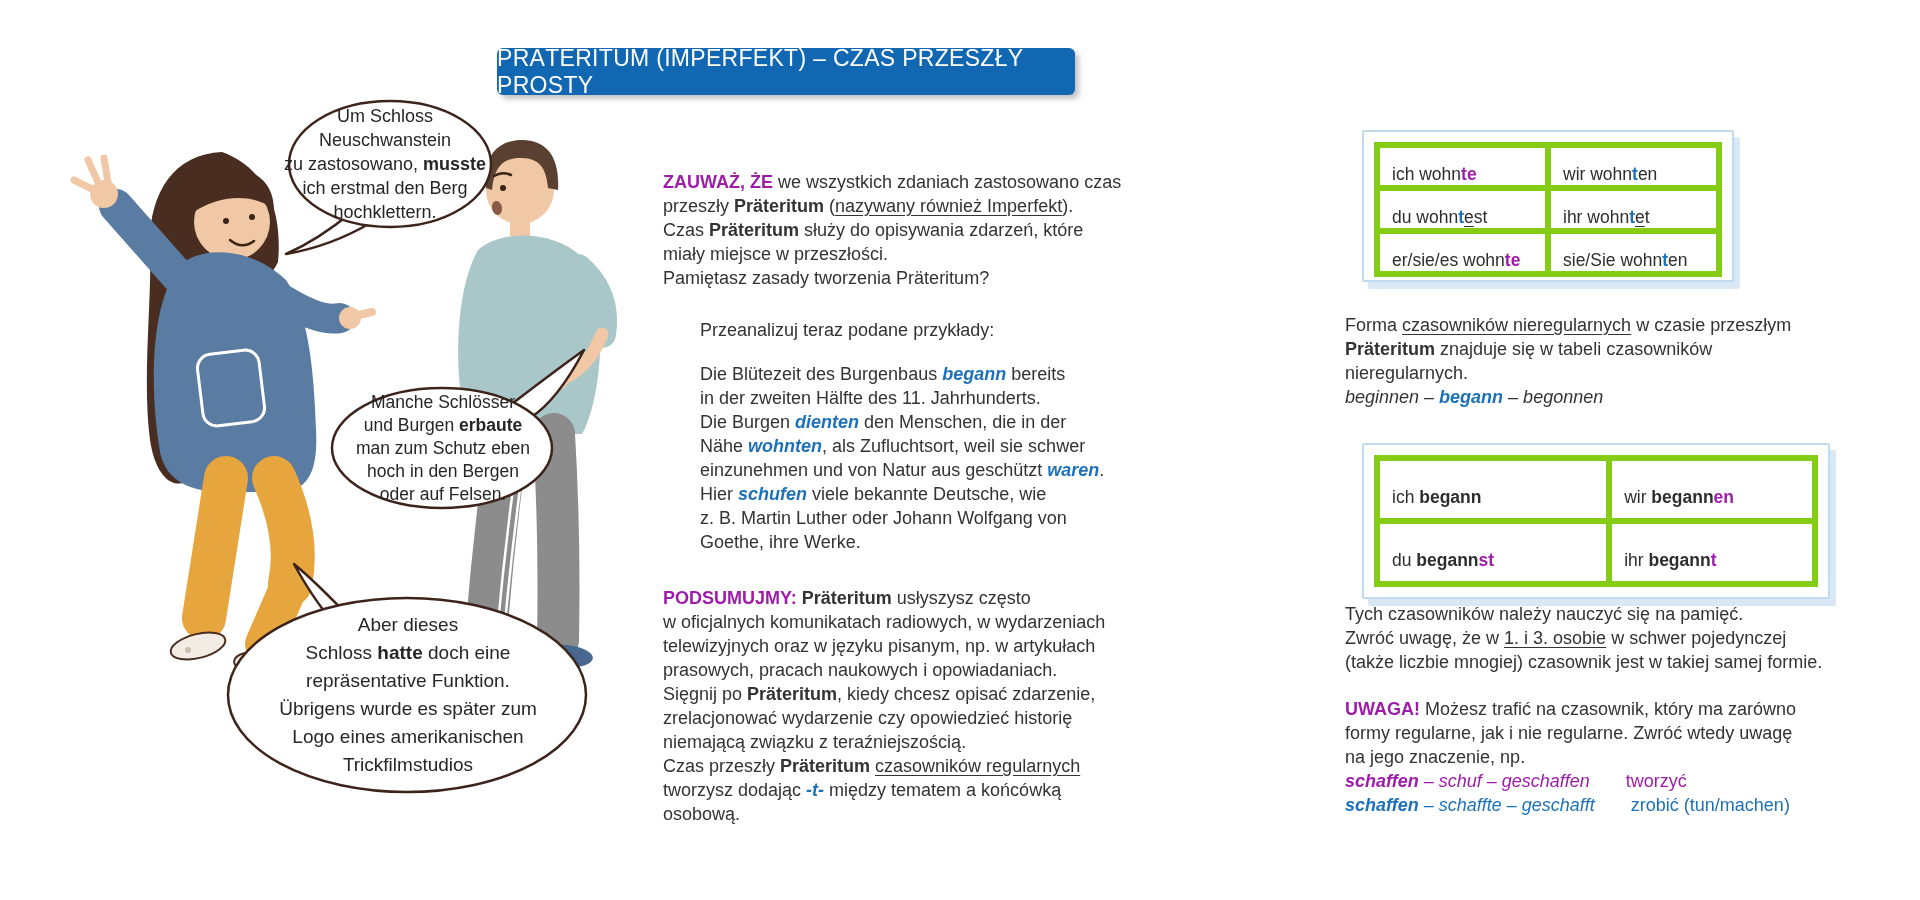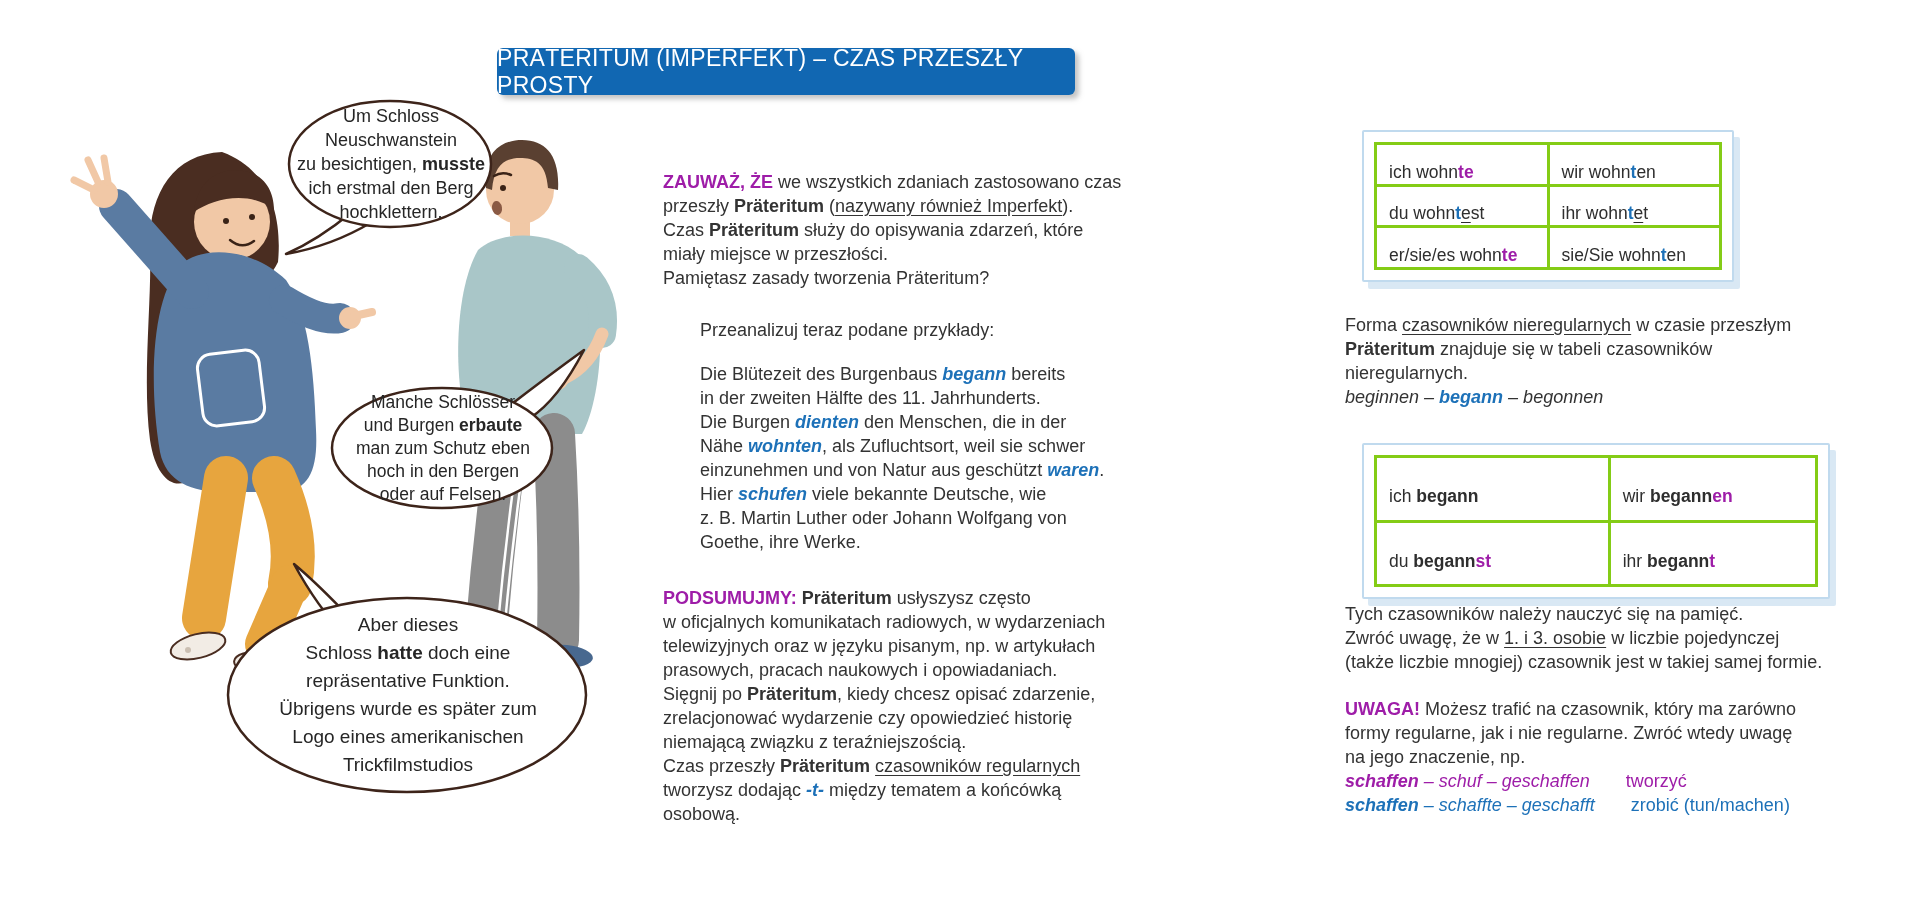--- a/index.html
+++ b/index.html
@@ -45,29 +45,29 @@
   .gap{margin-left:36px}
   .tp{color:var(--purple);font-weight:700}
   .tbl{color:var(--blue);font-weight:700}
 
   
   .panel{position:absolute;background:#ffffff;border:2px solid #c0daee;border-radius:2px;
          box-shadow:6px 7px 0 rgba(196,219,238,.65);padding:10px;box-sizing:border-box;}
   #t1{left:1362px;top:130px;width:372px;height:152px}
   #t2{left:1362px;top:443px;width:468px;height:156px}
   .panel table{width:100%;height:100%;border-collapse:collapse}
-  .panel td{border:3px solid #84cc16;font-size:17.5px;padding:16px 0 0 12px;color:#2e2e2e;background:#fff}
+  .panel td{border:6px solid #84cc16;font-size:17.5px;padding:16px 0 0 12px;color:#2e2e2e;background:#fff}
   #t1 td{width:50%}
   #t2 td.c1{width:53%}
 
   
   .illu{position:absolute;left:20px;top:90px;width:640px;height:710px;}
   .bubble-text{position:absolute;display:flex;align-items:center;justify-content:center;
                text-align:center;color:#262626;white-space:nowrap;}
-  .bt1{left:296px;top:108px;width:190px;height:112px;font-size:18px;line-height:24px;}
+  .bt1{left:296px;top:108px;width:190px;height:112px;font-size:18px;line-height:24px;justify-content:flex-end;}
   .bt2{left:343px;top:394px;width:200px;height:108px;font-size:17.5px;line-height:23px;}
   .bt3{left:243px;top:606px;width:330px;height:178px;font-size:19px;line-height:28px;}
 </style>
 </head>
 <body>
 
 <div class="page">
 
   <svg class="illu" viewBox="20 90 640 710" aria-hidden="true">
 
@@ -124,21 +124,21 @@
       <path d="M504,410 Q548,376 584,350 Q558,400 530,418 Z" fill="#ffffff" stroke="#3d241a" stroke-width="2.5" stroke-linejoin="round"></path>
       <ellipse cx="442" cy="448" rx="110" ry="60" fill="#ffffff" stroke="#3d241a" stroke-width="2.5"></ellipse>
     </g>
     <g>
       <path d="M352,620 Q318,584 294,564 Q318,608 344,634 Z" fill="#ffffff" stroke="#3d241a" stroke-width="2.5" stroke-linejoin="round"></path>
       <ellipse cx="407" cy="695" rx="179" ry="97" fill="#ffffff" stroke="#3d241a" stroke-width="2.5"></ellipse>
     </g>
   </svg>
 
   <div class="bubble-text bt1">
-    <span><span>Um Schloss</span><br><span>Neuschwanstein</span><br><span>zu besichtigen, </span><span class="b">musste</span><br><span>ich erstmal den Berg</span><br><span>hochklettern.</span></span>
+    <span><span>Um Schloss</span><br><span>Neuschwanstein</span><br><span>zu zastosowano, </span><span class="b">musste</span><br><span>ich erstmal den Berg</span><br><span>hochklettern.</span></span>
   </div>
   <div class="bubble-text bt2">
     <span><span>Manche Schlösser</span><br><span>und Burgen </span><span class="b">erbaute</span><br><span>man zum Schutz eben</span><br><span>hoch in den Bergen</span><br><span>oder auf Felsen.</span></span>
   </div>
   <div class="bubble-text bt3">
     <span><span>Aber dieses</span><br><span>Schloss </span><span class="b">hatte</span><span> doch eine</span><br><span>repräsentative Funktion.</span><br><span>Übrigens wurde es später zum</span><br><span>Logo eines amerikanischen</span><br><span>Trickfilmstudios</span></span>
   </div>
 
   <div class="title">
     <span><span class="tb">PRÄTERITUM (IMPERFEKT)</span><span class="tn"> – CZAS PRZESZŁY PROSTY</span></span>
@@ -178,16 +178,16 @@
           <td><span>wir </span><span class="b">begann</span><span class="tp">en</span></td>
         </tr>
         <tr>
           <td class="c1"><span>du </span><span class="b">begann</span><span class="tp">st</span></td>
           <td><span>ihr </span><span class="b">begann</span><span class="tp">t</span></td>
         </tr>
       </tbody>
     </table>
   </div>
 
-  <div class="para" id="rp2"><span>Tych czasowników należy nauczyć się na pamięć.</span><br><span>Zwróć uwagę, że w </span><span class="u">1. i 3. osobie</span><span> w liczbie pojedynczej</span><br><span>(także liczbie mnogiej) czasownik jest w takiej samej formie.</span></div>
+  <div class="para" id="rp2"><span>Tych czasowników należy nauczyć się na pamięć.</span><br><span>Zwróć uwagę, że w </span><span class="u">1. i 3. osobie</span><span> w schwer pojedynczej</span><br><span>(także liczbie mnogiej) czasownik jest w takiej samej formie.</span></div>
   <div class="para" id="rp3"><span class="pb">UWAGA!</span><span> Możesz trafić na czasownik, który ma zarówno</span><br><span>formy regularne, jak i nie regularne. Zwróć wtedy uwagę</span><br><span>na jego znaczenie, np.</span><br><span class="ipb">schaffen</span><span class="ip"> – schuf – geschaffen</span><span class="cp gap">tworzyć</span><br><span class="ibb">schaffen</span><span class="ib"> – schaffte – geschafft</span><span class="cb gap">zrobić (tun/machen)</span></div>
 
 </div>
 
 </body></html>

